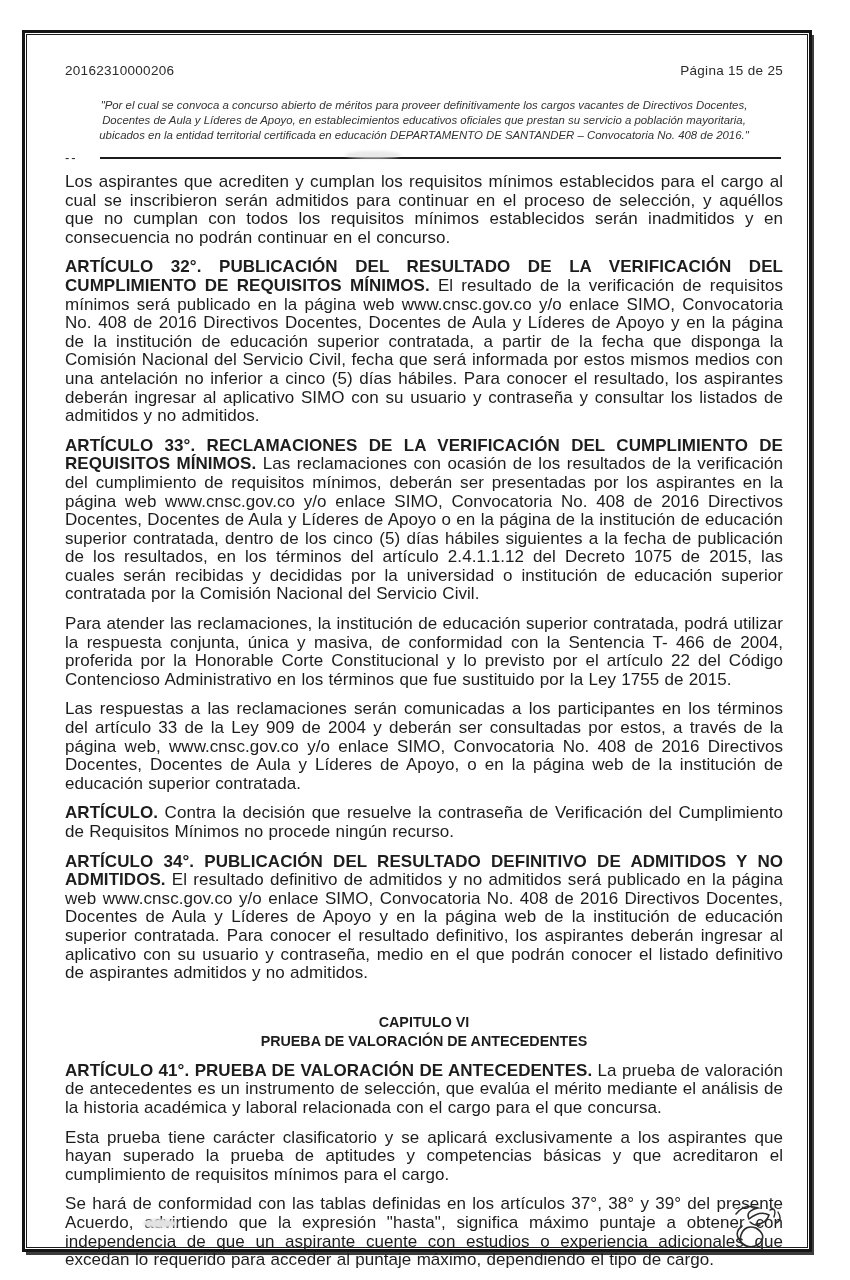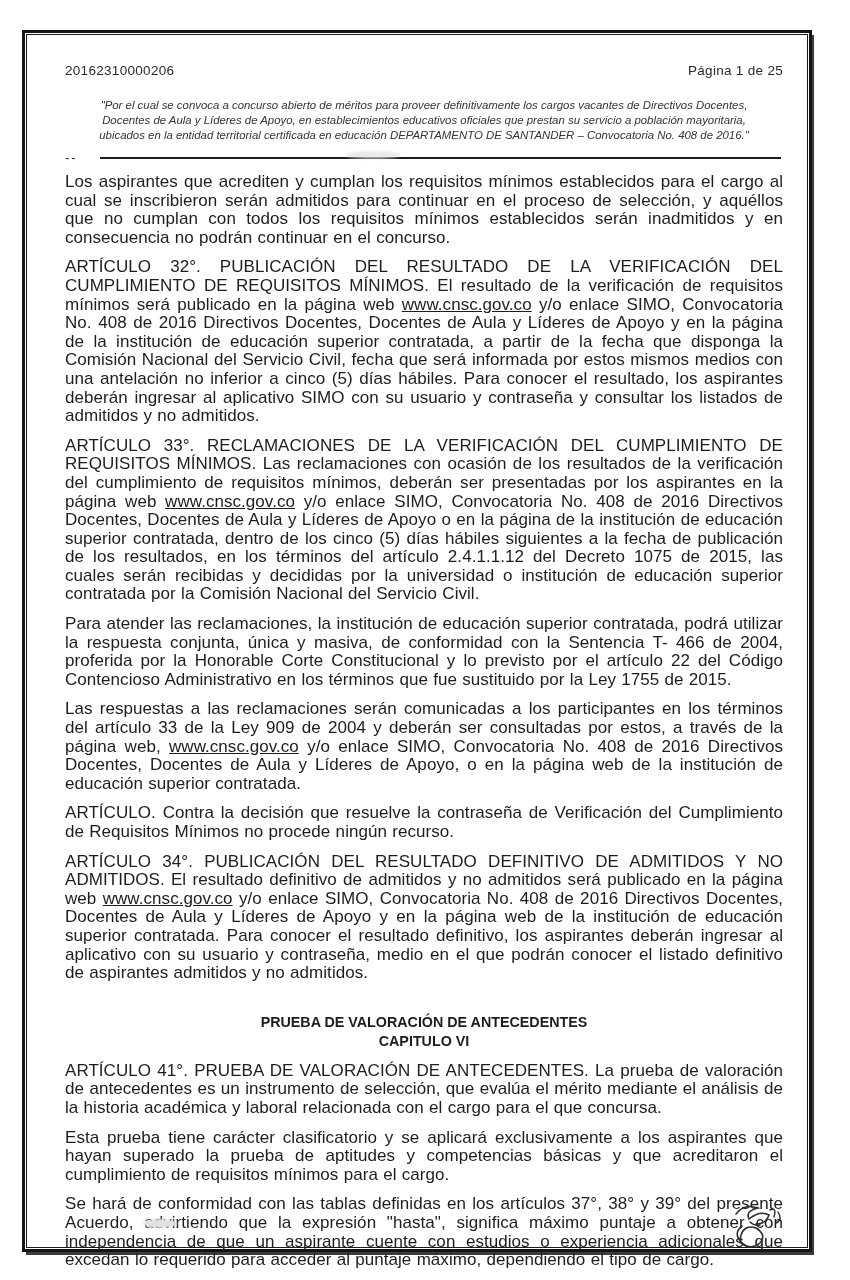--- a/index.html
+++ b/index.html
@@ -68,23 +68,23 @@
     margin-right: 2px;
   }
   .para {
     margin: 11px 0 0 0;
     font-size: 17px;
     line-height: 18.6px;
     text-align: justify;
     letter-spacing: 0.05px;
     word-spacing: 0.5px;
   }
-  .para .b { font-weight: normal; }
+  .para .b { font-weight: bold; }
   .para .i { }
-  .para .u { text-decoration: underline; }
+  .para .u { }
   .chapter {
     margin-top: 30px;
     text-align: center;
     font-weight: bold;
     font-size: 14.3px;
     line-height: 19px;
   }
   .scribble {
     position: absolute;
     left: 695px;
@@ -102,21 +102,21 @@
 </head>
 <body>
 
 <div class="sheet">
   <div class="frame-inner"></div>
 
   <div class="content">
 
     <div class="doc-header">
       <span>20162310000206</span>
-      <span>Página 1 de 25</span>
+      <span>Página 15 de 25</span>
     </div>
 
     <p class="quote">"Por el cual se convoca a concurso abierto de méritos para proveer definitivamente los cargos vacantes de Directivos Docentes, Docentes de Aula y Líderes de Apoyo, en establecimientos educativos oficiales que prestan su servicio a población mayoritaria, ubicados en la entidad territorial certificada en educación DEPARTAMENTO DE SANTANDER – Convocatoria No. 408 de 2016."</p>
 
     <div class="rule-row">
       <span class="dashes">--</span>
       <span class="rule-line"></span>
     </div>
 
     <p class="para"><span>Los aspirantes que acrediten y cumplan los requisitos mínimos establecidos para el cargo al cual se inscribieron serán admitidos para continuar en el proceso de selección, y aquéllos que no cumplan con todos los requisitos mínimos establecidos serán inadmitidos y en consecuencia no podrán continuar en el concurso.</span></p>
@@ -127,22 +127,22 @@
 
     <p class="para"><span>Para atender las reclamaciones, la institución de educación superior contratada, podrá utilizar la respuesta conjunta, única y masiva, de conformidad con la Sentencia T- 466 de 2004, proferida por la Honorable Corte Constitucional y lo previsto por el artículo 22 del Código Contencioso Administrativo en los términos que fue sustituido por la Ley 1755 de 2015.</span></p>
 
     <p class="para"><span>Las respuestas a las reclamaciones serán comunicadas a los participantes en los términos del artículo 33 de la Ley 909 de 2004 y deberán ser consultadas por estos, a través de la página web, </span><span class="u">www.cnsc.gov.co</span><span> y/o enlace SIMO, Convocatoria No. 408 de 2016 Directivos Docentes, Docentes de Aula y Líderes de Apoyo, o en la página web de la institución de educación superior contratada.</span></p>
 
     <p class="para"><span class="b">ARTÍCULO. </span><span>Contra la decisión que resuelve la contraseña de Verificación del Cumplimiento de Requisitos Mínimos no procede ningún recurso.</span></p>
 
     <p class="para"><span class="b">ARTÍCULO 34°. PUBLICACIÓN DEL RESULTADO DEFINITIVO DE ADMITIDOS Y NO ADMITIDOS. </span><span>El resultado definitivo de admitidos y no admitidos será publicado en la página web </span><span class="u">www.cnsc.gov.co</span><span> y/o enlace SIMO, Convocatoria No. 408 de 2016 Directivos Docentes, Docentes de Aula y Líderes de Apoyo y en la página web de la institución de educación superior contratada. Para conocer el resultado definitivo, los aspirantes deberán ingresar al aplicativo con su usuario y contraseña, medio en el que podrán conocer el listado definitivo de aspirantes admitidos y no admitidos.</span></p>
 
     <div class="chapter">
+      <div>CAPITULO VI</div>
       <div>PRUEBA DE VALORACIÓN DE ANTECEDENTES</div>
-      <div>CAPITULO VI</div>
     </div>
 
     <p class="para"><span class="b">ARTÍCULO 41°. PRUEBA DE VALORACIÓN DE ANTECEDENTES. </span><span>La prueba de valoración de antecedentes es un instrumento de selección, que evalúa el mérito mediante el análisis de la historia académica y laboral relacionada con el cargo para el que concursa.</span></p>
 
     <p class="para"><span>Esta prueba tiene carácter clasificatorio y se aplicará exclusivamente a los aspirantes que hayan superado la prueba de aptitudes y competencias básicas y que acreditaron el cumplimiento de requisitos mínimos para el cargo.</span></p>
 
     <p class="para"><span>Se hará de conformidad con las tablas definidas en los artículos 37°, 38° y 39° del presente Acuerdo, advirtiendo que la expresión "</span><span class="i">hasta</span><span>", significa máximo puntaje a obtener con independencia de que un aspirante cuente con estudios o experiencia adicionales que excedan lo requerido para acceder al puntaje máximo, dependiendo el tipo de cargo.</span></p>
 
   </div>
 

